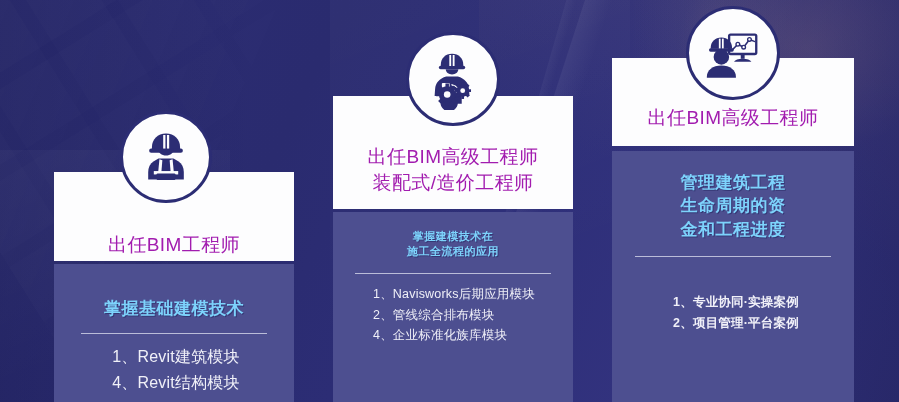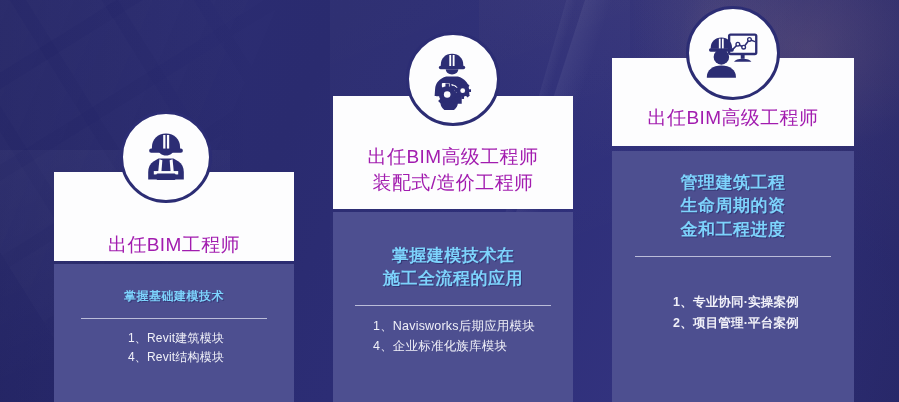--- a/index.html
+++ b/index.html
@@ -107,30 +107,30 @@
     border:3px solid #2c2d74;
     z-index:6;
     display:flex; align-items:center; justify-content:center;
   }
   .badge svg { display:block; }
 
   
   #col1 .card-white { left:54px;  top:172px; width:240px; height:89px; }
   #col1 .card-title { font-size:19px; padding-bottom:4px; }
   #col1 .panel      { left:54px;  top:264px; width:240px; height:138px; }
-  #col1 .panel-head { font-size:12px; margin-top:24px; }
+  #col1 .panel-head { font-size:17px; margin-top:33px; }
   #col1 .panel-rule { width:186px; margin-top:13px; }
-  #col1 .panel-list { font-size:12px; margin-top:10px; align-self:center; padding-left:4px; }
+  #col1 .panel-list { font-size:16px; margin-top:10px; align-self:center; padding-left:4px; }
   #col1 .badge      { left:120px; top:111px; width:92px; height:92px; }
 
   
   #col2 .card-white { left:333px; top:96px;  width:240px; height:113px; }
   #col2 .card-title { font-size:19px; padding-bottom:14px; }
   #col2 .panel      { left:333px; top:212px; width:240px; height:190px; }
-  #col2 .panel-head { font-size:17px; margin-top:32px; }
+  #col2 .panel-head { font-size:11px; margin-top:17px; }
   #col2 .panel-rule { width:196px; margin-top:14px; }
   #col2 .panel-list { font-size:12.5px; margin-top:10px; align-self:center; padding-left:2px; }
   #col2 .badge      { left:406px; top:32px;  width:94px; height:94px; }
 
   
   #col3 .card-white { left:612px; top:58px;  width:242px; height:88px; }
   #col3 .card-title { font-size:19px; padding-bottom:16px; }
   #col3 .panel      { left:612px; top:151px; width:242px; height:251px; }
   #col3 .panel-head { font-size:17px; margin-top:20px; }
   #col3 .panel-rule { width:196px; margin-top:15px; }
@@ -194,20 +194,21 @@
       <div class="card-title">出任BIM高级工程师
 装配式/造价工程师</div>
     </div>
 
     <div class="panel">
       <div class="panel-head">掌握建模技术在
 施工全流程的应用</div>
       <div class="panel-rule"></div>
       <ul class="panel-list">
         <li>1、Navisworks后期应用模块</li>
+        <li>2、管线综合排布模块</li>
         <li>4、企业标准化族库模块</li>
       </ul>
     </div>
 
     <div class="badge">
       <svg width="62" height="62" viewBox="0 0 64 64">
         <g fill="#2c2d74">
           <path d="M31 6c-7 0-11.6 5-11.6 11.2v1.7h23.2v-1.7C42.6 11 38 6 31 6z"></path>
           <rect x="17.4" y="18.4" width="27.2" height="3.6" rx="1.8"></rect>
           <path d="M31 27.4c-3.6 0-6.5-2.4-6.5-5.4h13c0 3-2.9 5.4-6.5 5.4z"></path>

